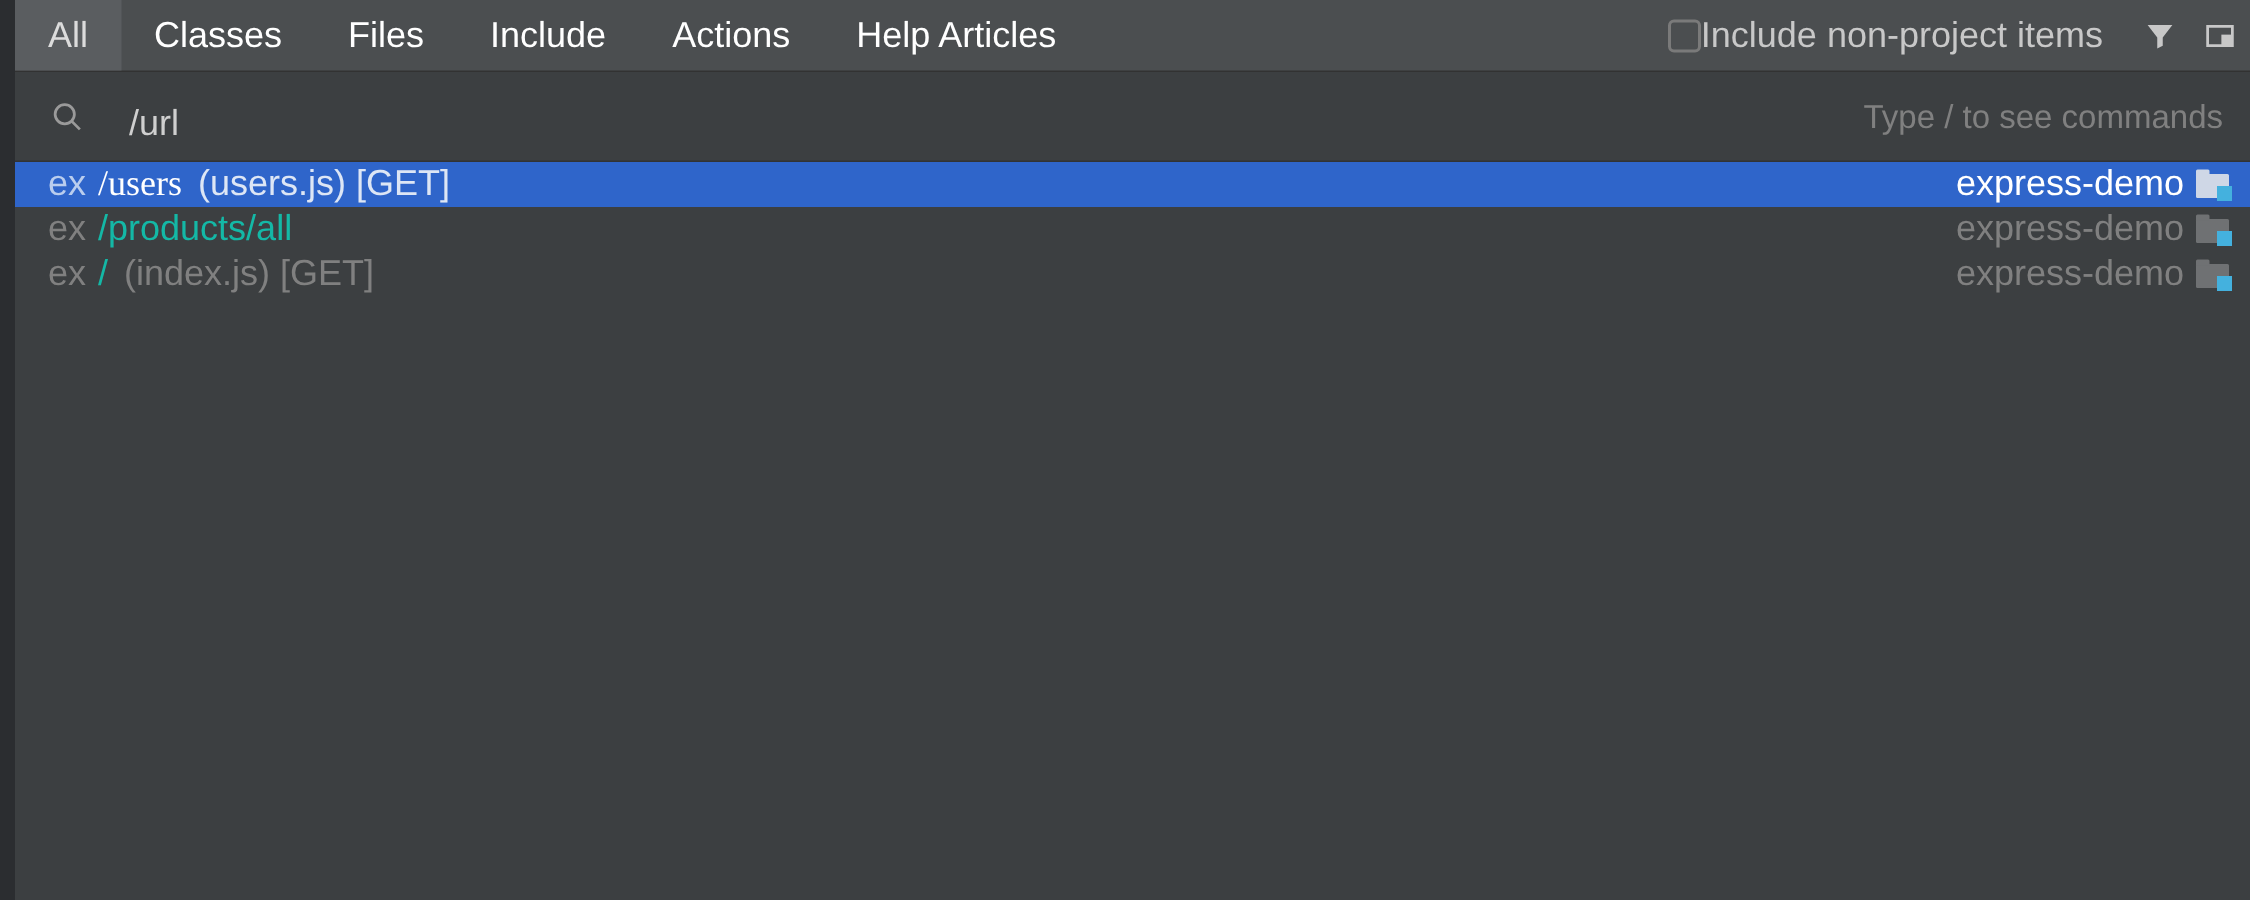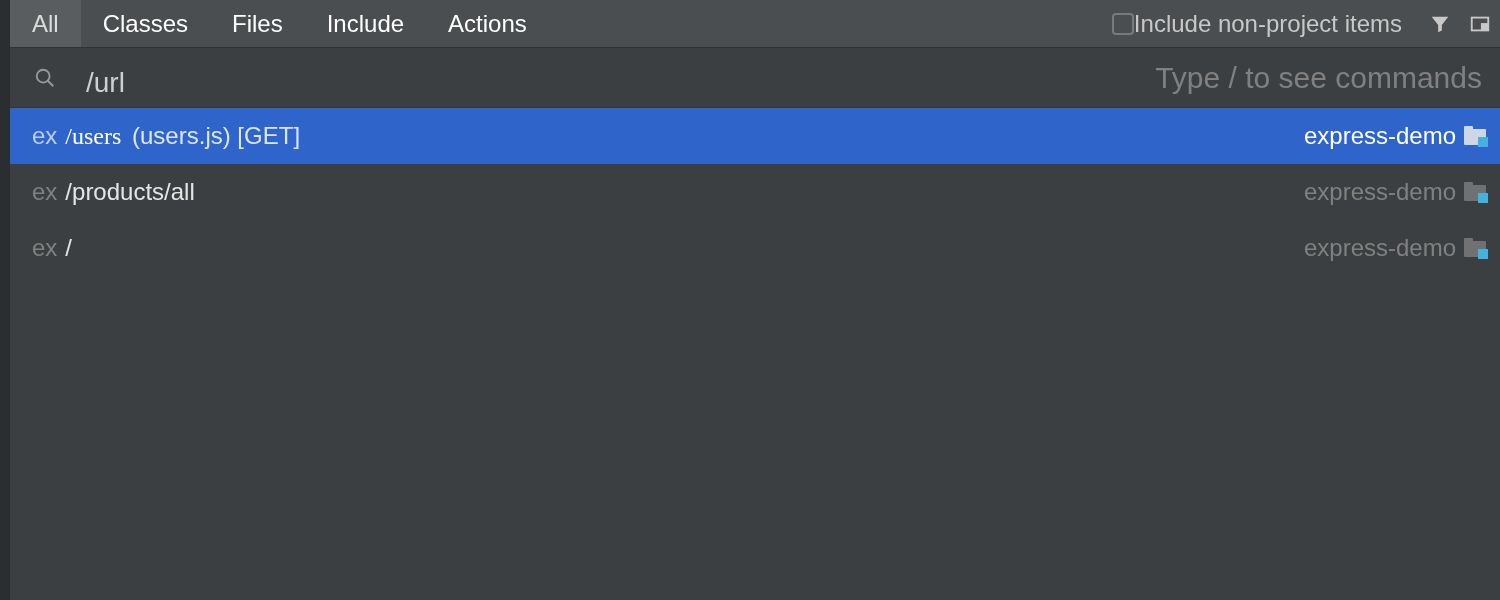--- a/index.html
+++ b/index.html
@@ -84,51 +84,51 @@
       width: 28px; color: #9a9a9a;
       display: flex; align-items: center;
       margin-right: 24px;
     }
     .search-input {
       flex: 1;
       background: transparent;
       border: none;
       outline: none;
       color: #cfcfcf;
-      font-size: 28px;
+      font-size: 24px;
       margin-top: 11px;
     }
     .search-input::placeholder { color: #8a8a8a; }
     .hint {
       color: #808080;
-      font-size: 30px;
+      font-size: 22px;
       white-space: nowrap;
       padding-left: 16px;
     }
 
     
     .results { flex: 1; }
     .row {
       display: flex;
       align-items: center;
-      height: 56px;
+      height: 30px;
       padding: 0 14px 0 22px;
     }
     .row.selected { background: #2f65ca; }
     .row .left { display: flex; align-items: baseline; flex: 1; min-width: 0; gap: 2px; }
     .row .right { display: flex; align-items: center; gap: 8px; }
 
     .ex {
       font-size: 24px;
       color: #808080;
       margin-right: 6px;
     }
     .row.selected .ex { color: #b9cdee; }
 
-    .main-text { color: #e5e5e5; }
+    .main-text { color: #14b8a6; }
     .secondary-text { color: #808080; }
     .row.selected .main-text { color: #ffffff; font-family: Liberation Serif, serif; }
     .row.selected .secondary-text { color: #dde6f5; }
 
     .proj-label { color: #808080; font-size: 24px; }
     .row.selected .proj-label { color: #ffffff; }
 
     .module-icon {
       width: 22px; height: 18px;
       position: relative;
@@ -173,20 +173,23 @@
         <span>Classes</span>
       </div>
     <div class="tab">
         <span>Files</span>
       </div>
     <div class="tab">
         <span>Include</span>
       </div>
     <div class="tab">
         <span>Actions</span>
+      </div>
+    <div class="tab">
+        <span>Help Articles</span>
       </div>
     <div class="spacer"></div>
     <label class="checkbox-wrap">
       <span class="checkbox-box"></span>
       <span>Include non-project items</span>
     </label>
     <span class="tb-icon">
       <svg width="22" height="22" viewBox="0 0 24 24" fill="currentColor">
           <path d="M3 4h18l-7 9v6l-4 2v-8L3 4z"></path>
         </svg>
@@ -241,20 +244,21 @@
             <span class="sq"></span>
           </span>
       </div>
     </div>
 
     <div class="row">
       <div class="left">
         <span class="ex">ex</span>
         <span class="main-text">/</span>
         <span>&nbsp;</span>
+        <span class="secondary-text">(index.js) [GET]</span>
       </div>
       <div class="right">
         <span class="proj-label">express-demo</span>
         <span class="module-icon">
             <span class="folder"></span>
             <span class="sq"></span>
           </span>
       </div>
     </div>
 

